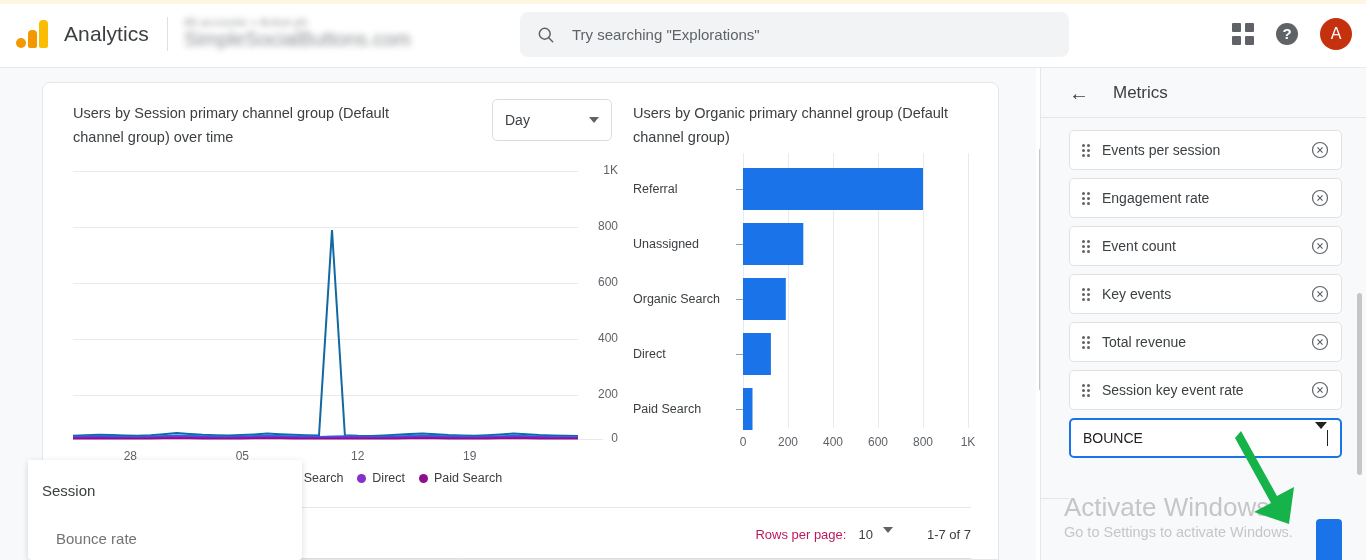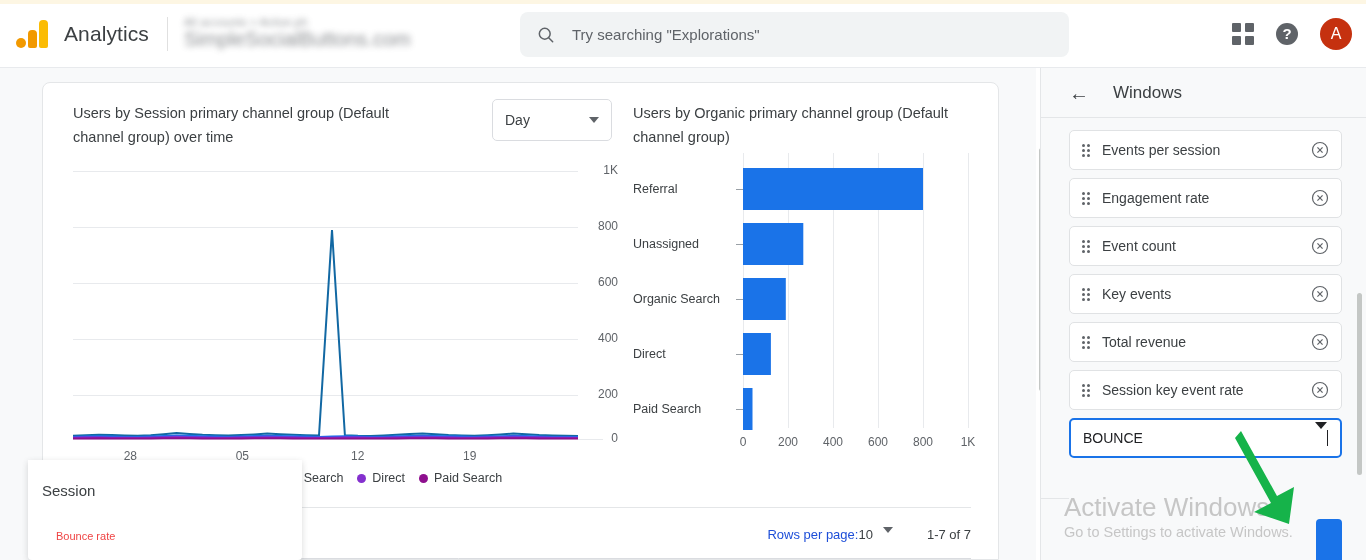--- a/index.html
+++ b/index.html
@@ -131,21 +131,21 @@
   .tbl-toolbar {
     position: absolute; left: 30px; top: 432px; width: 898px; height: 38px;
     display: flex; align-items: center;
   }
   .tbl-search { display: flex; align-items: center; gap: 12px; flex: 1; }
   .tbl-search input {
     border: none; outline: none; background: transparent; font-size: 14px;
     color: #3c4043; width: 300px; font-family: "Liberation Sans", sans-serif;
   }
   .tbl-search input::placeholder { color: #5f6368; }
-  .rows-label { font-size: 13px; color: #1d4ed8; margin-right: 0; }
+  .rows-label { font-size: 13px; color: #be185d; margin-right: 12px; }
   .rows-val { font-size: 13px; color: #3c4043; display:flex; align-items:flex-start; gap: 10px; cursor: pointer; }
   .range-label { font-size: 13px; color: #3c4043; margin-left: 34px; }
   .tbl-head-line { position: absolute; left: 30px; top: 475px; width: 898px; height: 1px; background: #dadce0; }
   .tbl-col-div { position: absolute; left: 415px; top: 475px; width: 1px; height: 85px; background: #e4e6e8; }
 
   
   .rpanel {
     position: absolute; right: 0; top: 68px; width: 326px; height: 492px;
     background: #f8f9fa; border-left: 1px solid #e4e6e8;
   }
@@ -182,21 +182,21 @@
   .combo-cursor {
     display: inline-block; width: 1px; height: 16px; background: #202124;
     vertical-align: -3px; margin-left: 1px;
   }
   .dropdown {
     position: absolute; left: 28px; top: 460px; width: 274px; height: 100px;
     background: #fff; box-shadow: 0 2px 6px rgba(60,64,67,.2);
     border-radius: 0 0 4px 4px; z-index: 5;
   }
   .dd-group { position: absolute; left: 14px; top: 22px; font-size: 15px; color: #3c4043; }
-  .dd-option { position: absolute; left: 28px; top: 70px; font-size: 11px; color: #ef4444; cursor: pointer; }
+  .dd-option { position: absolute; left: 28px; top: 70px; font-size: 15px; color: #737373; cursor: pointer; }
 
   .panel-scroll {
     position: absolute; right: 4px; top: 225px; width: 5px; height: 182px;
     background: #c4c7c5; border-radius: 3px;
   }
   .panel-divider { position: absolute; left: 0; top: 430px; width: 28px; height: 1px; background: #e4e6e8; }
   .apply-btn {
     position: absolute; right: 24px; bottom: -14px; width: 26px; height: 55px;
     background: #1a73e8; border-radius: 4px; border: none; cursor: pointer;
   }
@@ -387,21 +387,21 @@
       </span>
       <span class="range-label">1-7 of 7</span>
     </div>
     <div class="tbl-head-line"></div>
     <div class="tbl-col-div"></div>
   </div>
 
   <div class="rpanel">
     <div class="rpanel-head">
       <span class="back-arrow">←</span>
-      <span class="rpanel-title">Windows</span>
+      <span class="rpanel-title">Metrics</span>
     </div>
     <div class="rpanel-list" id="metrics-list">
         <div class="metric-chip">
           <span class="drag-dots" style="grid-template-columns: 3px 3px; grid-template-rows: 3px 3px 3px;">
             <i></i>
             <i></i>
             <i></i>
             <i></i>
             <i></i>
             <i></i>

